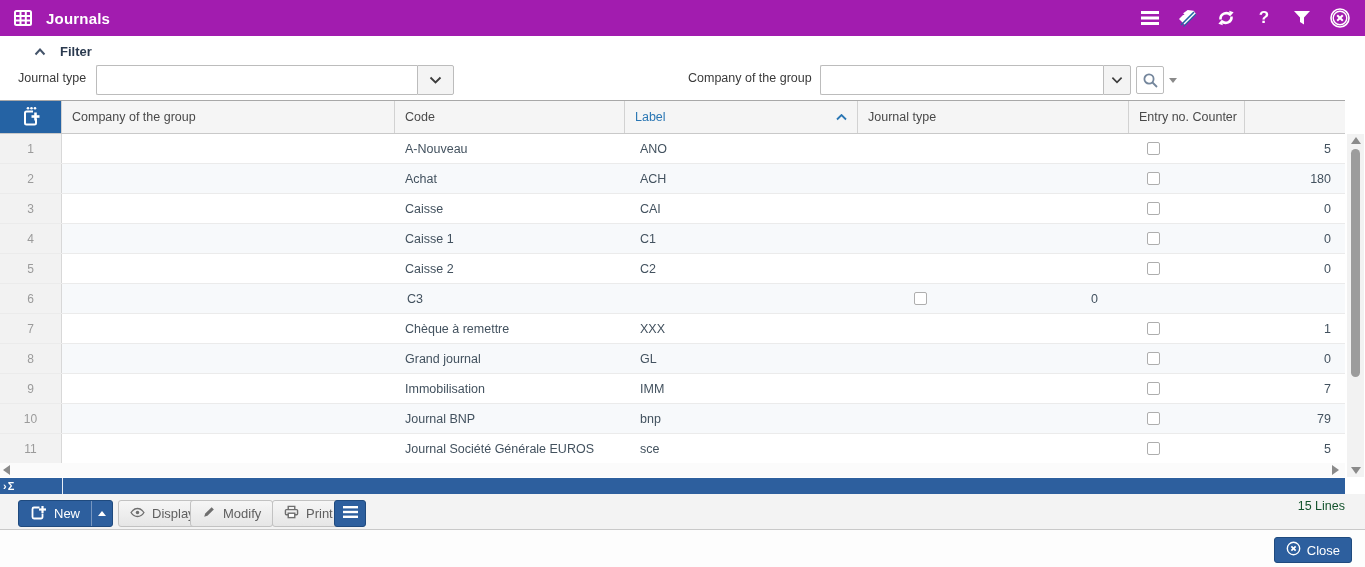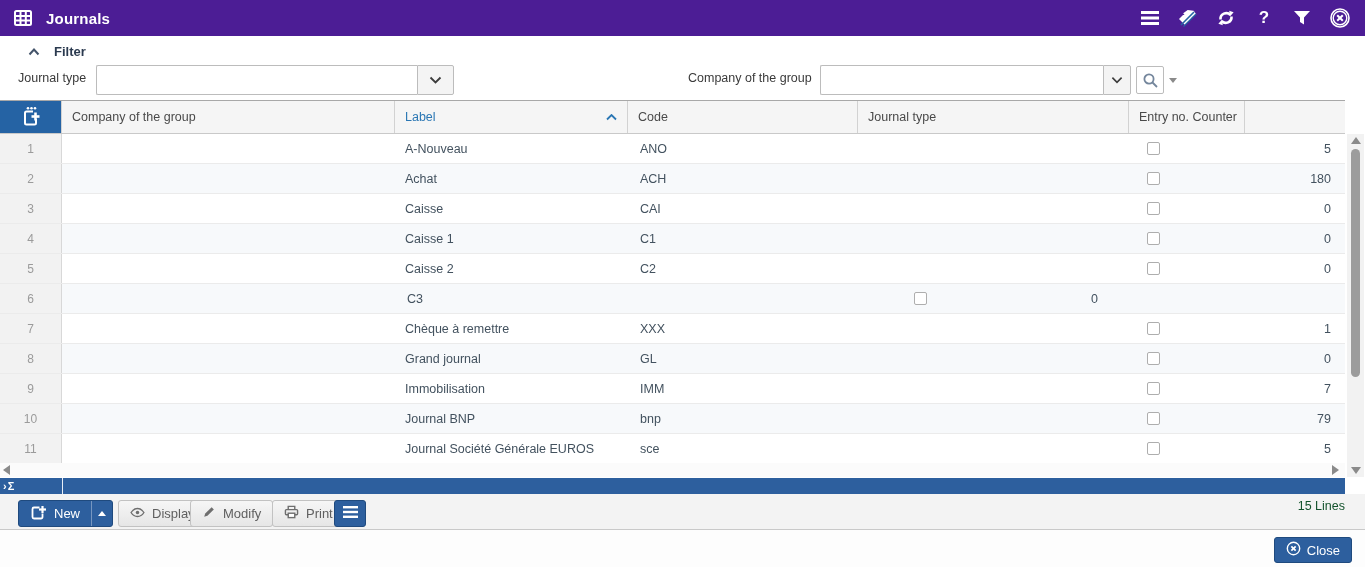--- a/index.html
+++ b/index.html
@@ -4,30 +4,30 @@
 <style>
   * { margin:0; padding:0; box-sizing:border-box; }
   html,body { background:#e9e9e9; }
   .page {
     position:relative; width:1365px; height:567px; background:#fff;
     font-family:"Liberation Sans", sans-serif; overflow:hidden; color:#43525f;
   }
   
   .titlebar {
     position:absolute; top:0; left:0; width:1365px; height:36px;
-    background:#4c1d95; display:flex; align-items:center; justify-content:space-between;
+    background:#a21caf; display:flex; align-items:center; justify-content:space-between;
     padding:0 14px 0 12px;
   }
   .tb-left { display:flex; align-items:center; gap:12px; }
   .tb-title { color:#fff; font-size:15px; font-weight:bold; letter-spacing:.2px; }
   .tb-right { display:flex; align-items:center; gap:16px; }
   .tb-icon { display:inline-flex; width:22px; height:22px; align-items:center; justify-content:center; cursor:pointer; }
   .tb-help { color:#fff; font-size:17px; font-weight:bold; }
   
-  .filter-head { position:absolute; top:38px; left:8px; height:26px; display:flex; align-items:center; gap:14px; padding-left:20px; }
+  .filter-head { position:absolute; top:38px; left:14px; height:26px; display:flex; align-items:center; gap:14px; padding-left:20px; }
   .filter-title { font-size:13px; font-weight:bold; color:#2b3a4f; }
   .filter-row { position:absolute; top:64px; left:0; width:1365px; height:34px; }
   .f-label { position:absolute; top:7px; font-size:12.5px; color:#3a3a3a; }
   .combo { position:absolute; top:1px; height:30px; display:flex; }
   .combo input {
     height:30px; border:1px solid #bcbcbc; border-right:none; border-radius:2px 0 0 2px;
     font-family:"Liberation Sans", sans-serif; font-size:12.5px; padding:0 8px; outline:none; color:#43525f;
   }
   .combo .dd-btn {
     height:30px; border:1px solid #bcbcbc; background:#f4f4f4; border-radius:0 2px 2px 0;
@@ -199,29 +199,29 @@
         <svg width="24" height="24" viewBox="0 0 24 24">
           <circle cx="9" cy="3.2" r="1.3" fill="#fff"></circle>
           <circle cx="12.5" cy="3.2" r="1.3" fill="#fff"></circle>
           <circle cx="16" cy="3.2" r="1.3" fill="#fff"></circle>
           <path d="M14 6.5H7.5 A1.5 1.5 0 0 0 6 8v10 a1.5 1.5 0 0 0 1.5 1.5h8 a1.5 1.5 0 0 0 1.5-1.5v-4" fill="none" stroke="#fff" stroke-width="2"></path>
           <line x1="16.5" y1="7.5" x2="16.5" y2="15.5" stroke="#fff" stroke-width="2.6"></line>
           <line x1="12.5" y1="11.5" x2="20.5" y2="11.5" stroke="#fff" stroke-width="2.6"></line>
         </svg>
       </div>
       <div class="hc w-company">Company of the group</div>
+      <div class="hc w-code">Code</div>
       <div class="hc sorted w-label">
         <span>Label</span>
         <span>
           <svg width="11" height="7" viewBox="0 0 11 7">
               <polyline points="1,5.5 5.5,1 10,5.5" fill="none" stroke="#2b77b4" stroke-width="1.8"></polyline>
             </svg>
         </span>
       </div>
-      <div class="hc w-code">Code</div>
       <div class="hc w-jtype">Journal type</div>
       <div class="hc w-counter">Entry no. Counter</div>
     </div>
     <div class="gbody">
         <div class="trow">
       <div class="c num">1</div>
       <div class="c company"></div>
       <div class="c label">A-Nouveau</div>
       <div class="c code">ANO</div>
       <div class="c jtype"></div>

